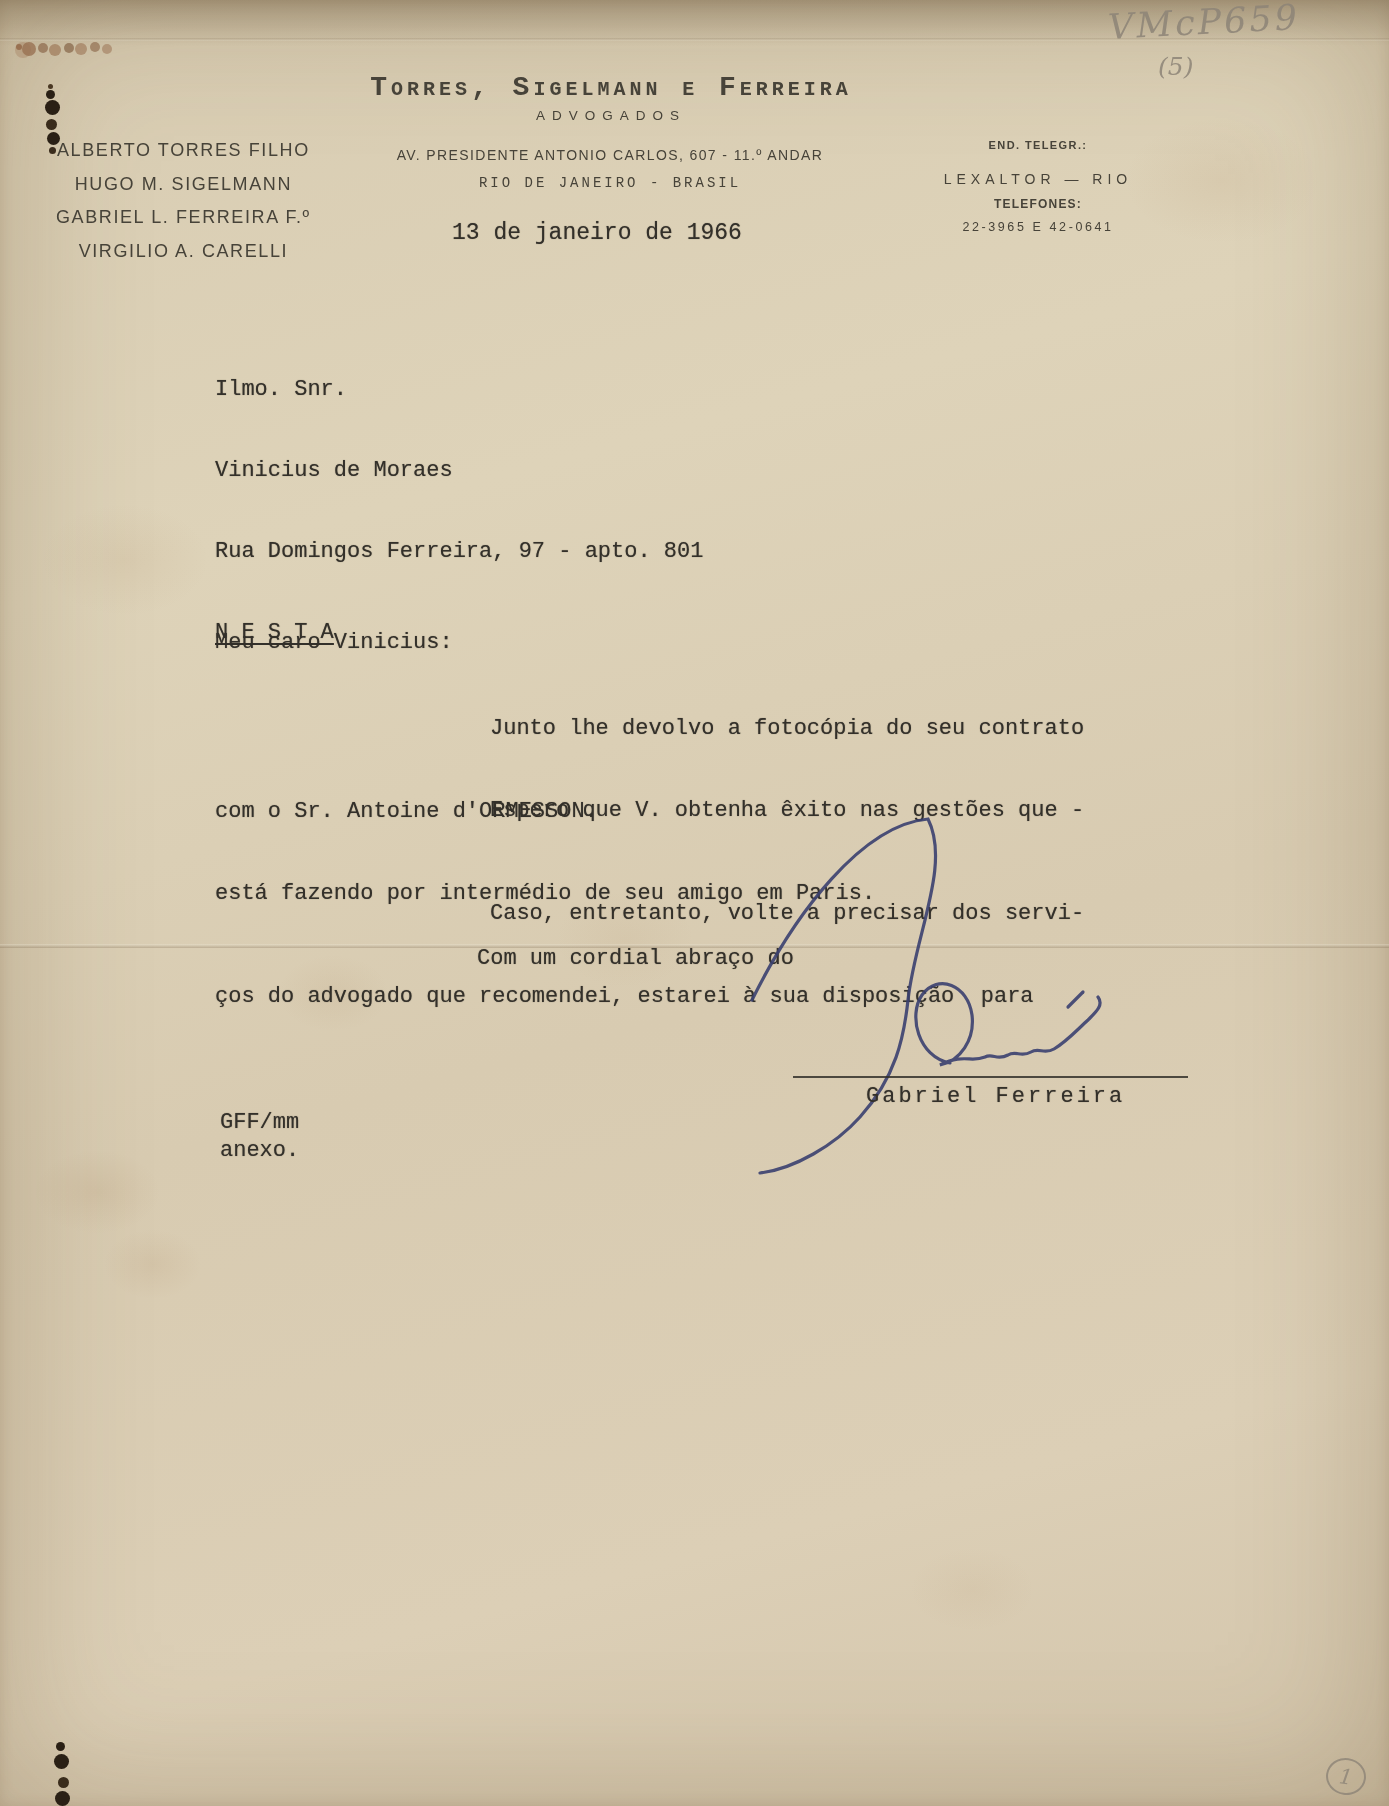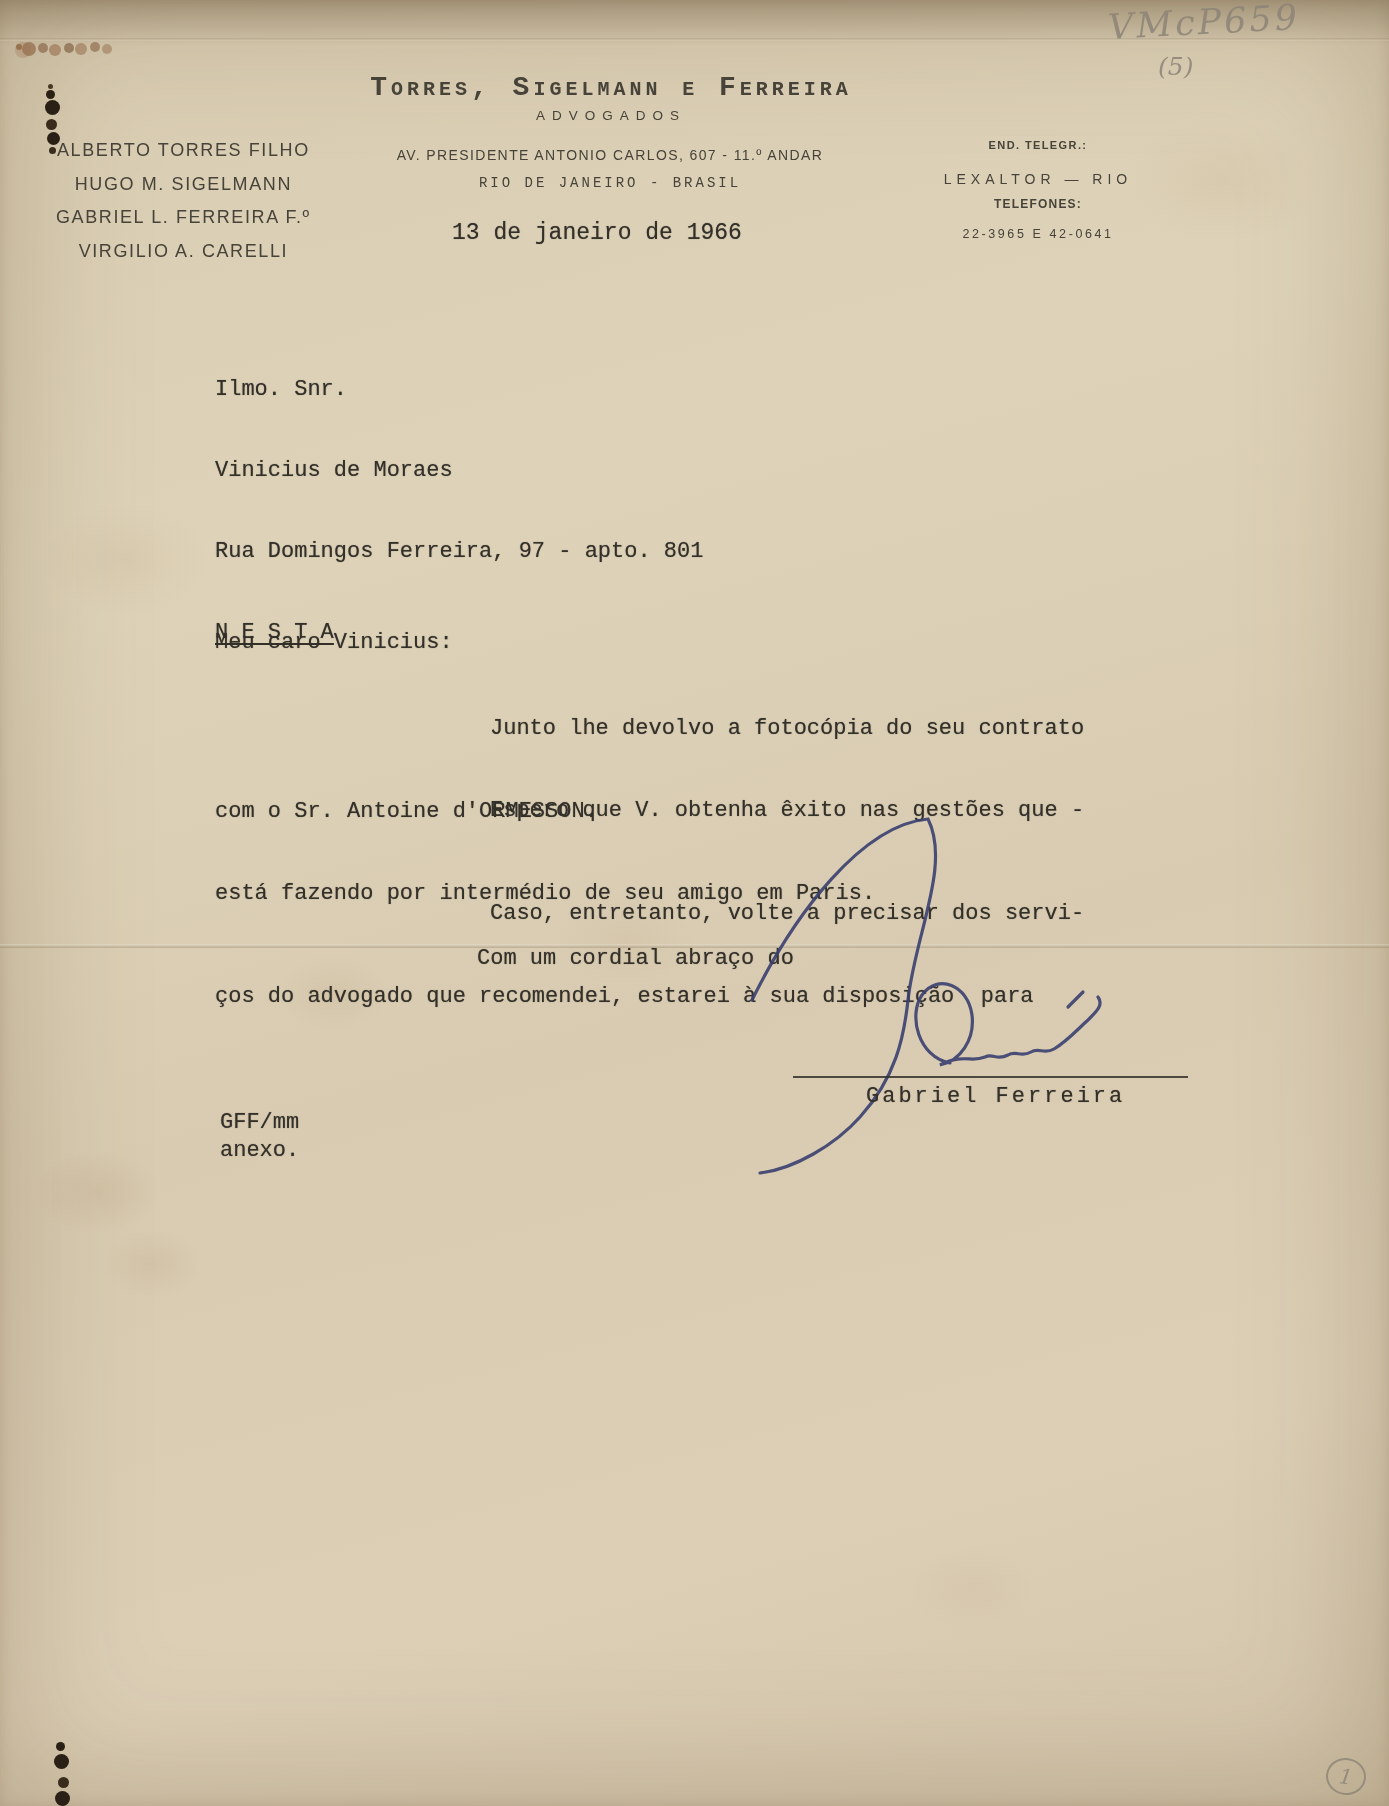--- a/index.html
+++ b/index.html
@@ -37,21 +37,21 @@
     position:absolute;left:56px;top:134px;font-size:18px;letter-spacing:1.6px;
     line-height:33.5px;color:var(--letterhead-ink);text-align:center;
   }
   .hq{position:absolute;left:330px;top:147px;width:560px;text-align:center;color:var(--letterhead-ink);}
   .hq-line1{font-size:14px;letter-spacing:1.4px;}
   .hq-line2{font-size:14px;letter-spacing:3px;margin-top:12px;font-family:Liberation Mono, monospace;}
   .contact{position:absolute;left:917px;top:139px;width:242px;text-align:center;color:var(--letterhead-ink);}
   .contact .lbl{font-size:11px;font-weight:700;letter-spacing:1.4px;}
   .contact .telegraph{font-size:14px;letter-spacing:5px;margin-top:20px;}
   .contact .lbl2{font-size:12px;font-weight:700;letter-spacing:1.2px;margin-top:10px;}
-  .contact .phones{font-size:12.5px;letter-spacing:2.6px;margin-top:16px;}
+  .contact .phones{font-size:12.5px;letter-spacing:2.6px;margin-top:9px;}
   
   .tw{
     position:absolute;font-family:"Liberation Mono",monospace;font-size:22px;
     color:var(--typewriter-ink);white-space:pre;
     text-shadow:0 0 1px rgba(45,40,32,.55);
   }
   .date{left:452px;top:220px;font-size:23px;}
   .recipient{left:215px;top:322px;line-height:27px;}
   .nesta{text-decoration:underline;text-decoration-thickness:2px;text-underline-offset:5px;}
   .salutation{left:215px;top:606px;margin-top:24px;}

